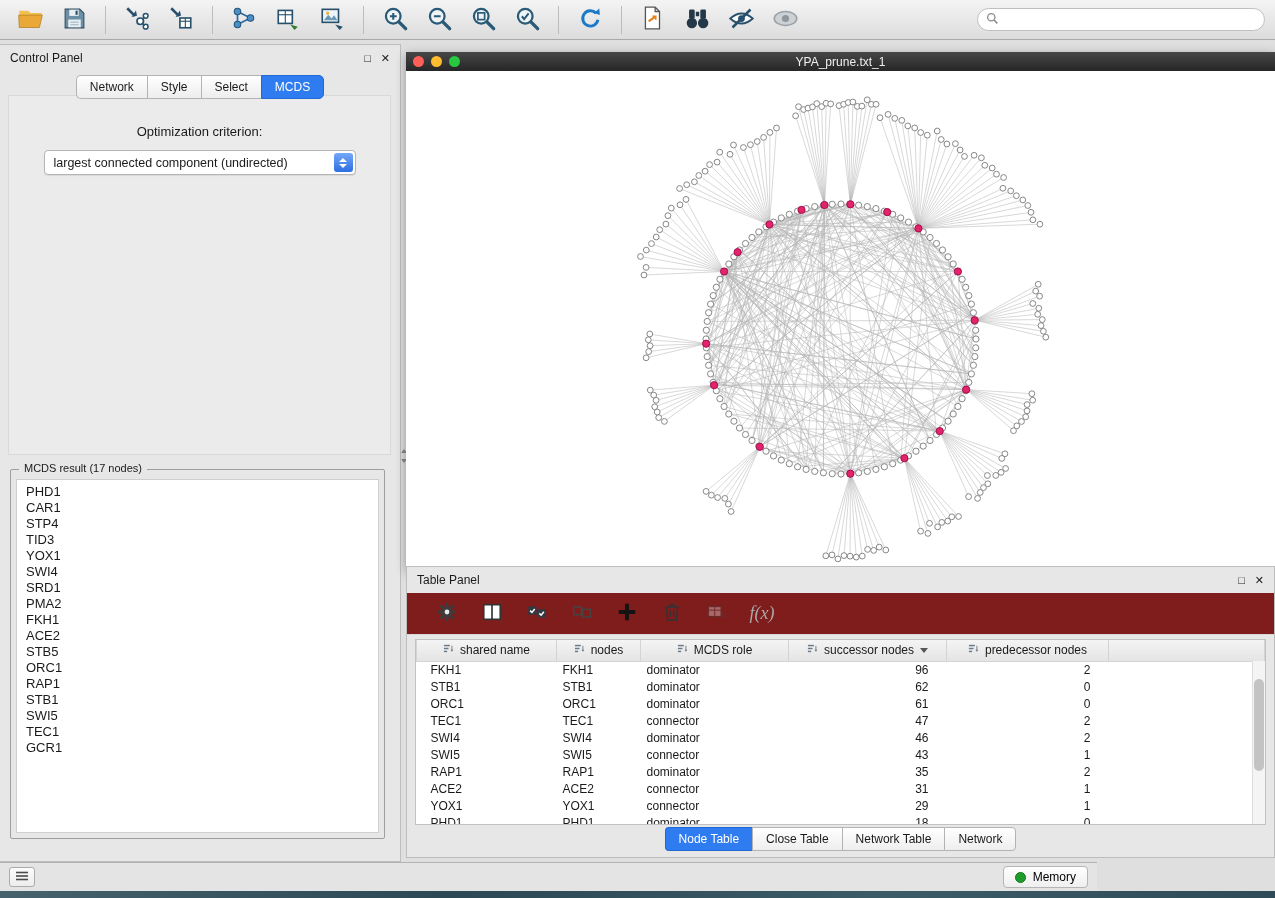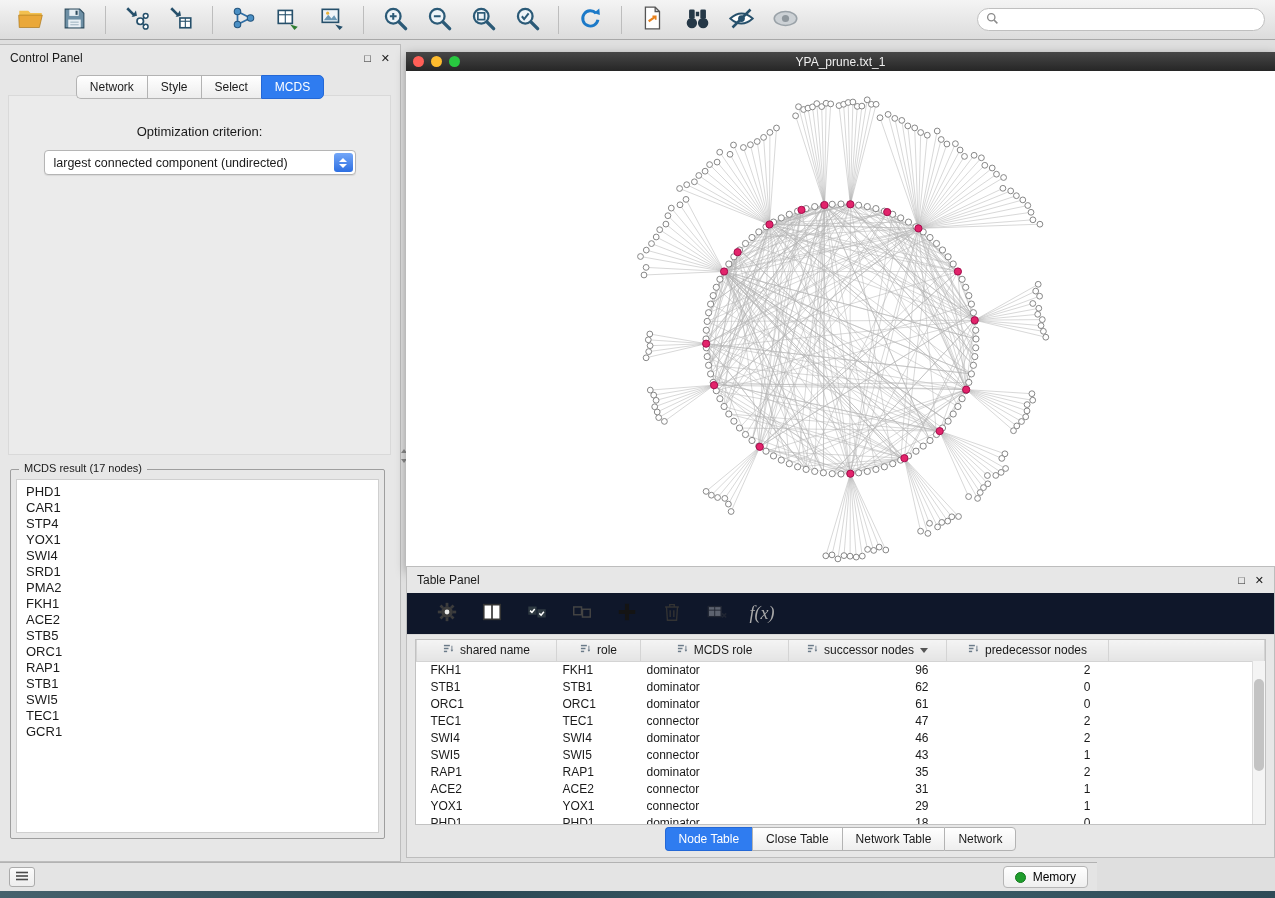--- a/index.html
+++ b/index.html
@@ -47,21 +47,21 @@
   .network-window{position:absolute;left:406px;top:52px;width:869px;height:517px;background:#fff;box-shadow:0 3px 10px rgba(0,0,0,.35);}
   .net-titlebar{height:19px;background:linear-gradient(#474747,#262626);display:flex;align-items:center;padding:0 7px;position:relative;}
   .traffic{display:flex;gap:7px;z-index:2;}
   .tl{width:11px;height:11px;border-radius:50%;cursor:default;}
   .tl.red{background:#ff5f57;}.tl.yellow{background:#febc2e;}.tl.green{background:#28c840;}
   .net-title{position:absolute;left:0;right:0;text-align:center;color:#efefef;font-size:12px;}
   #net-svg{display:block;width:869px;height:498px;background:#fff;}
 
   
   .table-panel{position:absolute;left:406px;top:566px;width:869px;height:292px;background:#e7e7e7;border:1px solid #bdbdbd;}
-  .tp-toolbar{height:42px;display:flex;align-items:center;gap:17px;padding:0 26px;border-bottom:1px solid #d8d8d8;background:#0f172a;}
+  .tp-toolbar{height:42px;display:flex;align-items:center;gap:17px;padding:0 26px;border-bottom:1px solid #d8d8d8;background:#7f1d1d;}
   .tp-ibtn{border:none;background:transparent;display:flex;align-items:center;justify-content:center;width:28px;height:28px;cursor:default;}
   .fx-label{font-family:"Liberation Serif",serif;font-style:italic;font-size:18px;color:#aaa;}
   .table-wrap{position:absolute;left:8px;right:8px;top:72px;bottom:32px;background:#fff;border:1px solid #c2c2c2;overflow:hidden;}
   table{border-collapse:collapse;width:100%;table-layout:fixed;font-size:12px;}
   th{background:linear-gradient(#f4f4f4,#e4e4e4);border:1px solid #d4d4d4;border-top:none;font-weight:normal;height:21px;padding:0 0;}
   .th-inner{display:flex;align-items:center;justify-content:center;gap:6px;}
   td{height:17px;padding:0 6px;overflow:hidden;white-space:nowrap;}
   td:first-child{padding-left:14px;}
   td.num{text-align:right;padding-right:18px;}
   .vscroll{position:absolute;right:0;top:21px;bottom:0;width:13px;background:#f4f4f4;border-left:1px solid #ddd;}
@@ -243,20 +243,21 @@
           <span class="tri-down"></span>
         </span>
     </div>
   </div>
   <div class="mcds-box">
     <span class="mcds-legend">MCDS result (17 nodes)</span>
     <div class="mcds-list">
         <div class="mcds-item">PHD1</div>
         <div class="mcds-item">CAR1</div>
         <div class="mcds-item">STP4</div>
+        <div class="mcds-item">TID3</div>
         <div class="mcds-item">YOX1</div>
         <div class="mcds-item">SWI4</div>
         <div class="mcds-item">SRD1</div>
         <div class="mcds-item">PMA2</div>
         <div class="mcds-item">FKH1</div>
         <div class="mcds-item">ACE2</div>
         <div class="mcds-item">STB5</div>
         <div class="mcds-item">ORC1</div>
         <div class="mcds-item">RAP1</div>
         <div class="mcds-item">STB1</div>
@@ -1091,21 +1092,21 @@
             </th>
           <th>
               <div class="th-inner">
                 <span><svg viewBox="0 0 12 12" width="11" height="11" fill="#6a7a88">
                     <rect x="1" y="2" width="6.5" height="1.6"></rect>
                     <rect x="1" y="5.2" width="5" height="1.6"></rect>
                     <rect x="1" y="8.4" width="3.5" height="1.6"></rect>
                     <path d="M9.7 3v6" stroke="#6a7a88"></path>
                     <path d="M8.2 7.4l1.5 1.8 1.5-1.8z"></path>
                   </svg></span>
-                <span>role</span>
+                <span>nodes</span>
               </div>
             </th>
           <th>
               <div class="th-inner">
                 <span><svg viewBox="0 0 12 12" width="11" height="11" fill="#6a7a88">
                     <rect x="1" y="2" width="6.5" height="1.6"></rect>
                     <rect x="1" y="5.2" width="5" height="1.6"></rect>
                     <rect x="1" y="8.4" width="3.5" height="1.6"></rect>
                     <path d="M9.7 3v6" stroke="#6a7a88"></path>
                     <path d="M8.2 7.4l1.5 1.8 1.5-1.8z"></path>

